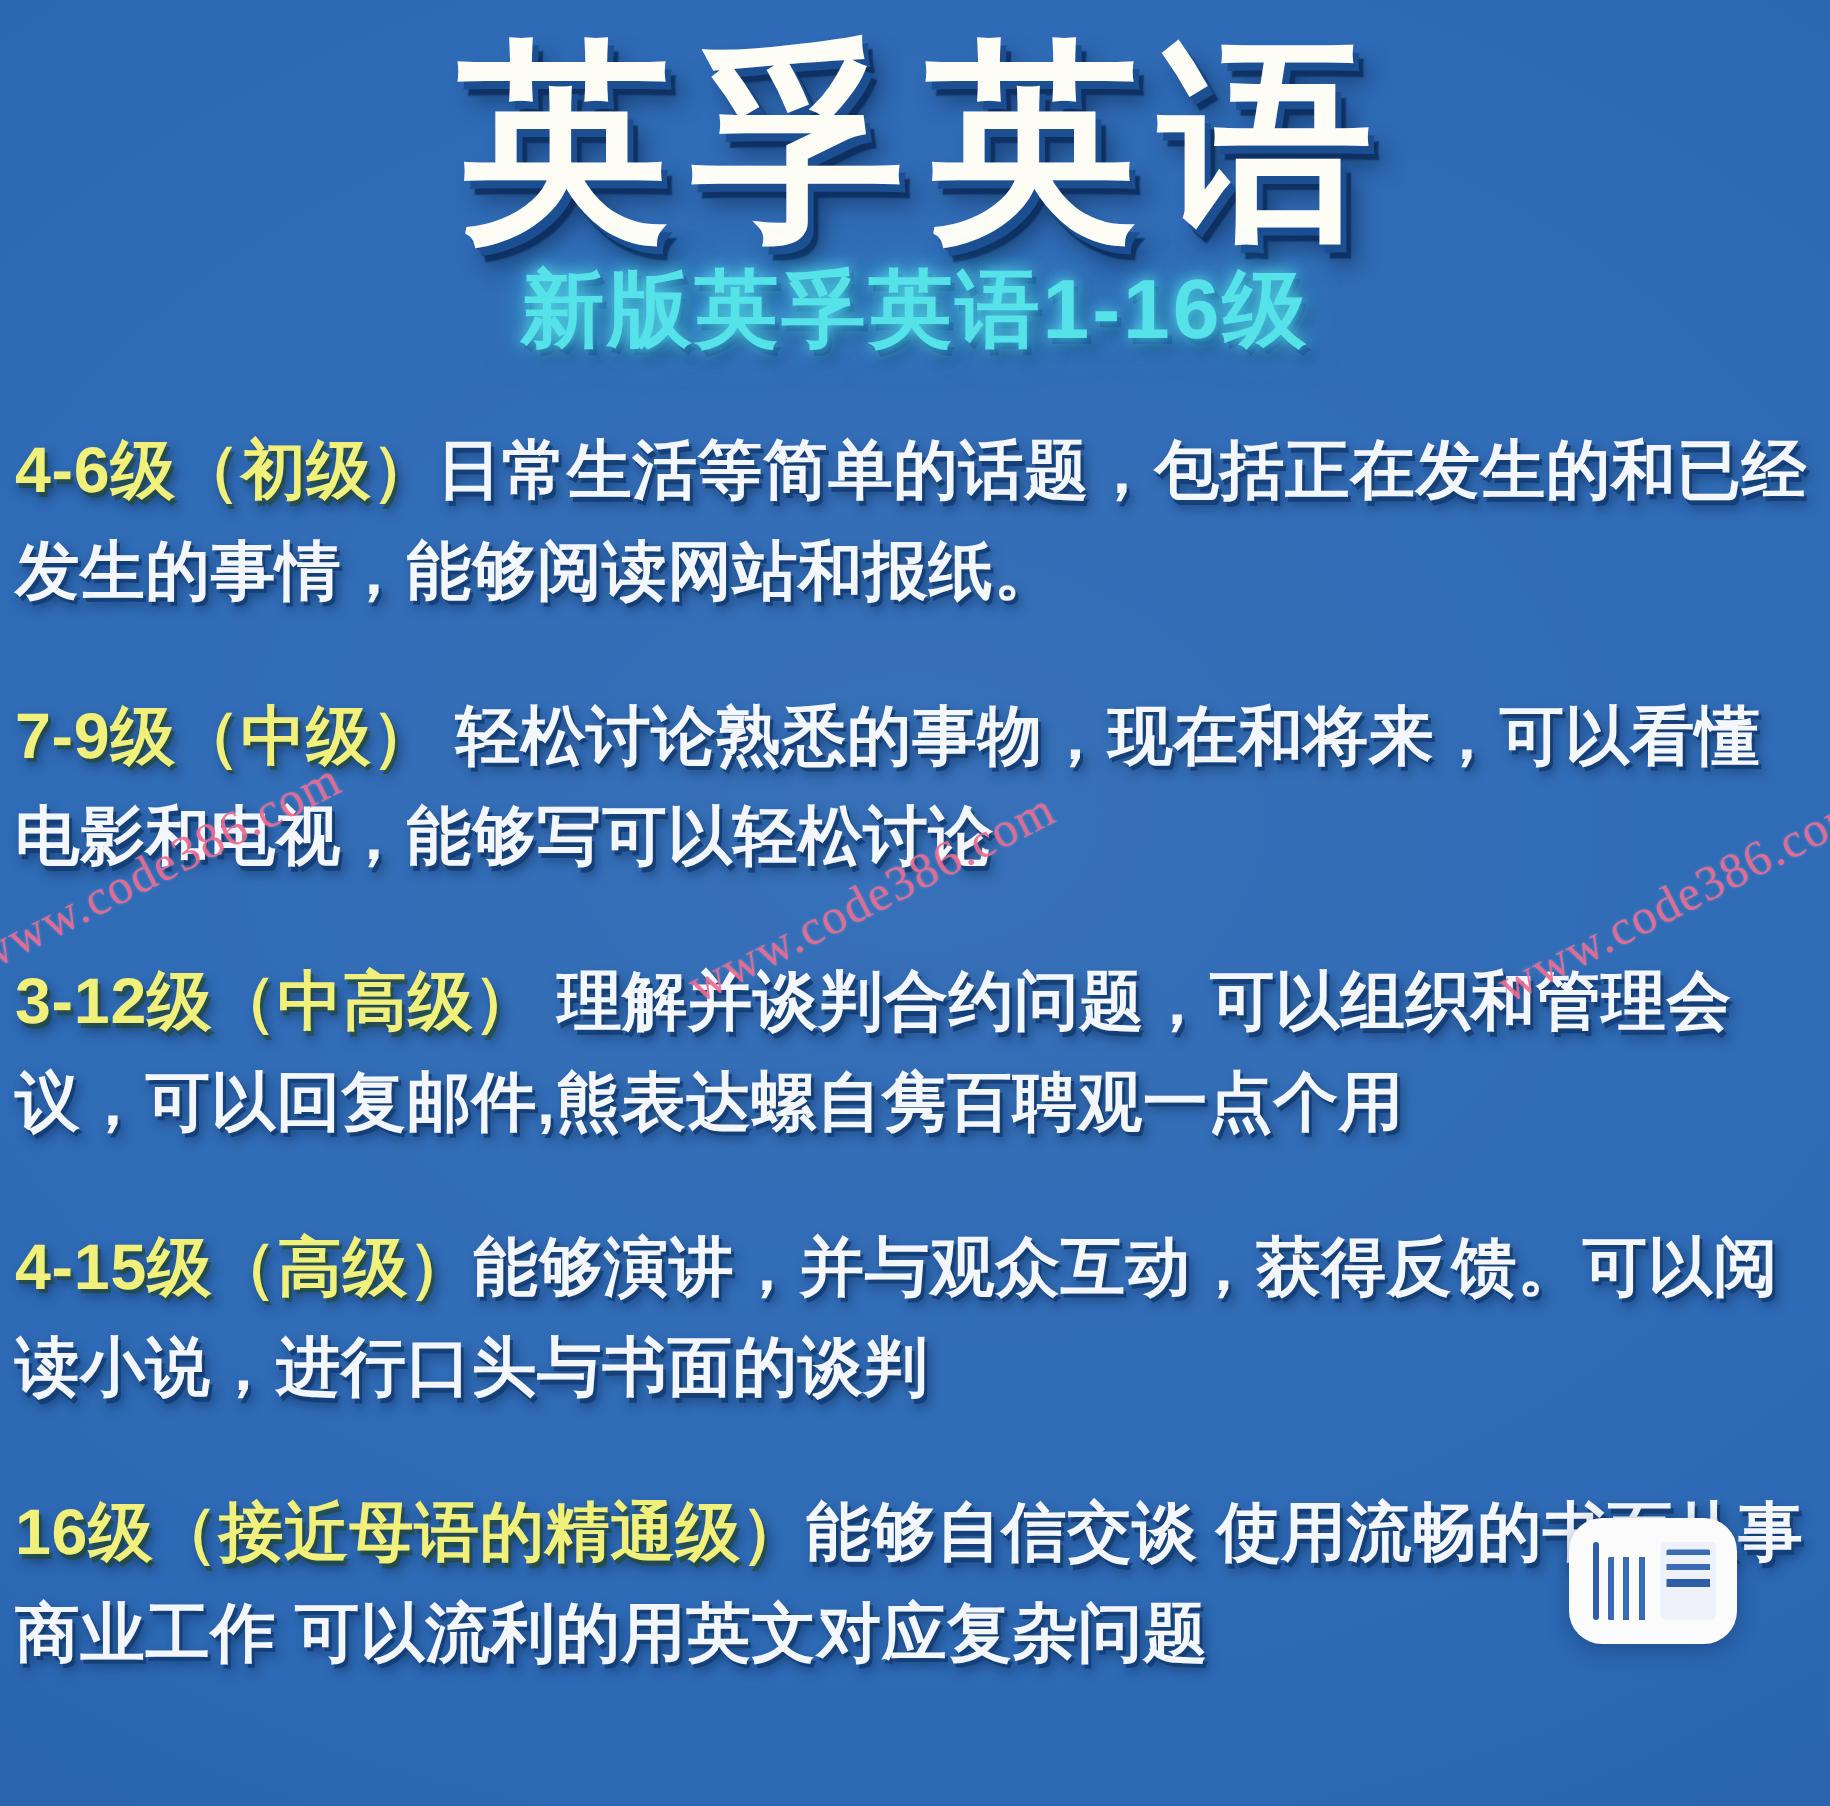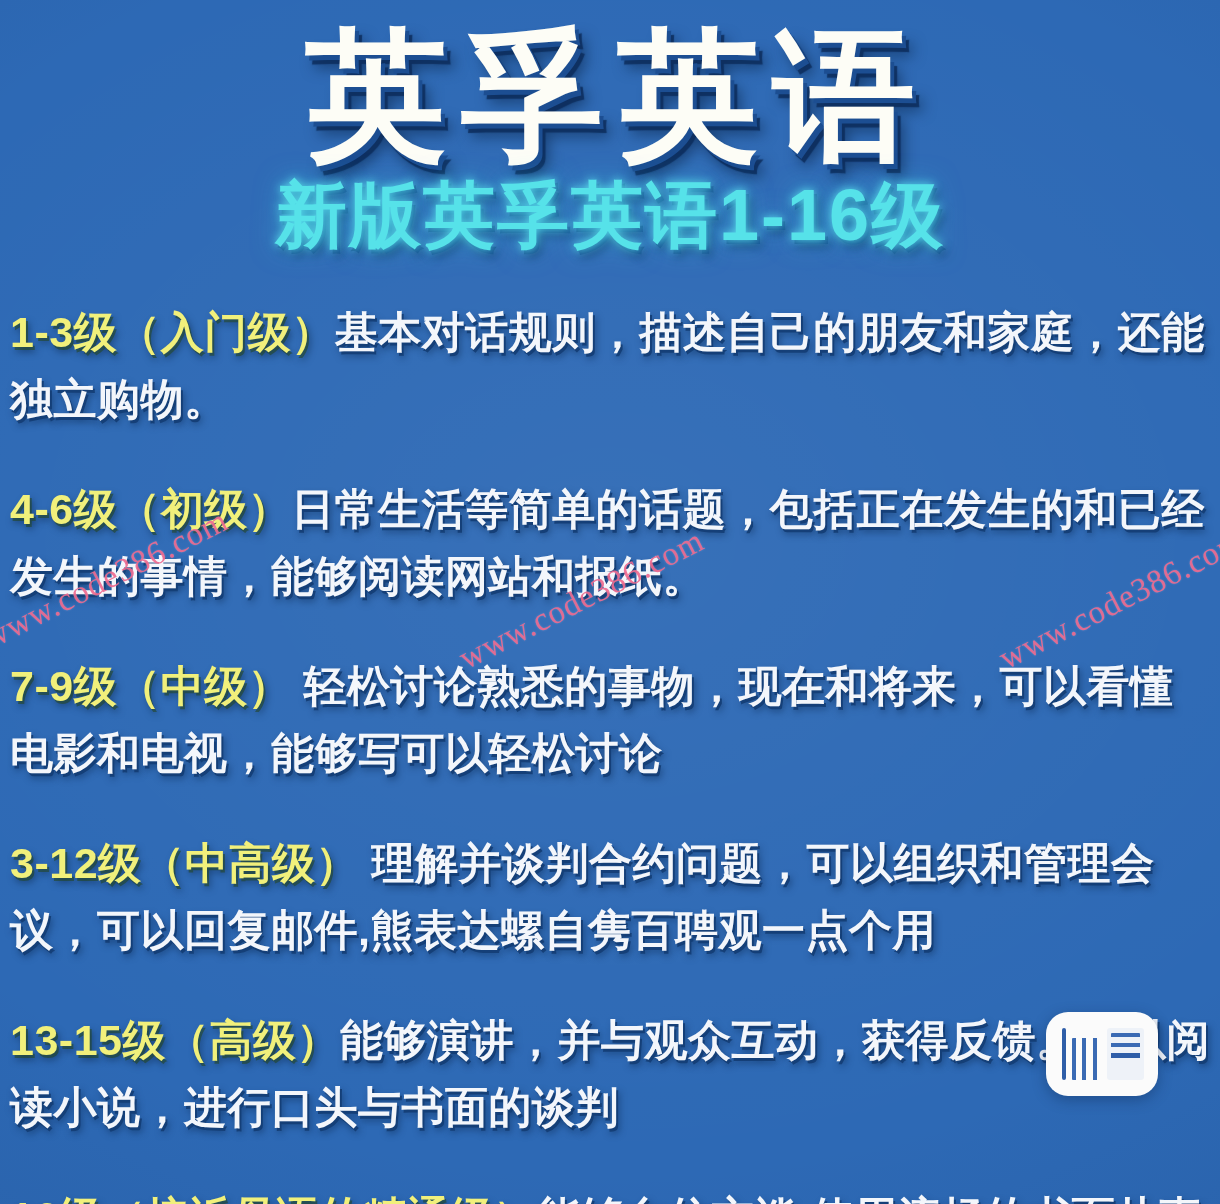--- a/index.html
+++ b/index.html
@@ -51,21 +51,21 @@
     letter-spacing: 14px;
     text-indent: 14px;
     text-shadow:
        4px 5px 0 #1c4e92,
        7px 9px 1px rgba(12,44,90,.85),
       10px 13px 14px rgba(8,32,68,.55);
     white-space: nowrap;
   }
   .sub-title {
     margin-top: -6px;
-    font-size: 72px;
+    font-size: 56px;
     line-height: 1.15;
     font-weight: 700;
     color: #56e2e9;
     letter-spacing: 2px;
     white-space: nowrap;
     text-shadow:
       0 0 10px rgba(100,245,252,.85),
       0 0 26px rgba(60,210,235,.55),
       3px 4px 0 rgba(22,74,140,.9),
       5px 7px 10px rgba(10,40,85,.6);
@@ -221,38 +221,35 @@
   <div class="bg-tex"></div>
   <div class="vignette"></div>
 
   <div class="header">
     <div class="main-title">英孚英语</div>
     <div class="sub-title">新版英孚英语1-16级</div>
   </div>
 
   <div class="levels">
 
-    <p class="level-row">
-      <span class="level-tag">1-3级（入门级）</span><span class="level-desc">基本对话规则，描述自己的朋友和家庭，还能独立购物。</span>
-    </p>
 
     <p class="level-row">
       <span class="level-tag">4-6级（初级）</span><span class="level-desc">日常生活等简单的话题，包括正在发生的和已经发生的事情，能够阅读网站和报纸。</span>
     </p>
 
     <p class="level-row">
       <span class="level-tag">7-9级（中级）</span><span class="level-desc">  轻松讨论熟悉的事物，现在和将来，可以看懂电影和电视，能够写可以轻松讨论</span>
     </p>
 
     <p class="level-row">
       <span class="level-tag">3-12级（中高级）</span><span class="level-desc">  理解并谈判合约问题，可以组织和管理会议，可以回复邮件,熊表达螺自隽百聘观一点个用</span>
     </p>
 
     <p class="level-row">
-      <span class="level-tag">13-15级（高级）</span><span class="level-desc">能够演讲，并与观众互动，获得反馈。可以阅读小说，进行口头与书面的谈判</span>
+      <span class="level-tag">4-15级（高级）</span><span class="level-desc">能够演讲，并与观众互动，获得反馈。可以阅读小说，进行口头与书面的谈判</span>
     </p>
 
     <p class="level-row">
       <span class="level-tag">16级（接近母语的精通级）</span><span class="level-desc">能够自信交谈 使用流畅的书面从事商业工作 可以流利的用英文对应复杂问题</span>
     </p>
 
   </div>
 
   <div class="wm wm-1">www.code386.com</div>
   <div class="wm wm-2">www.code386.com</div>

